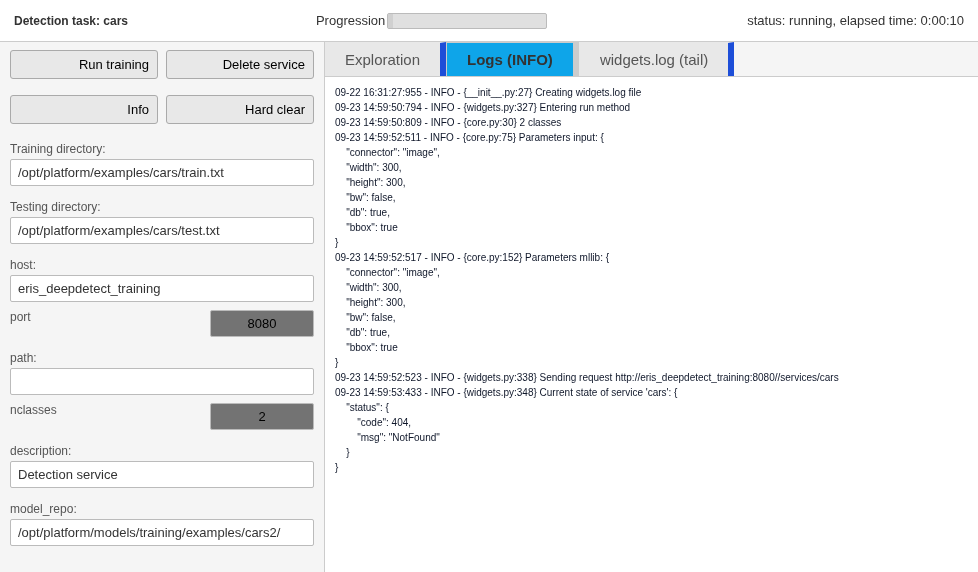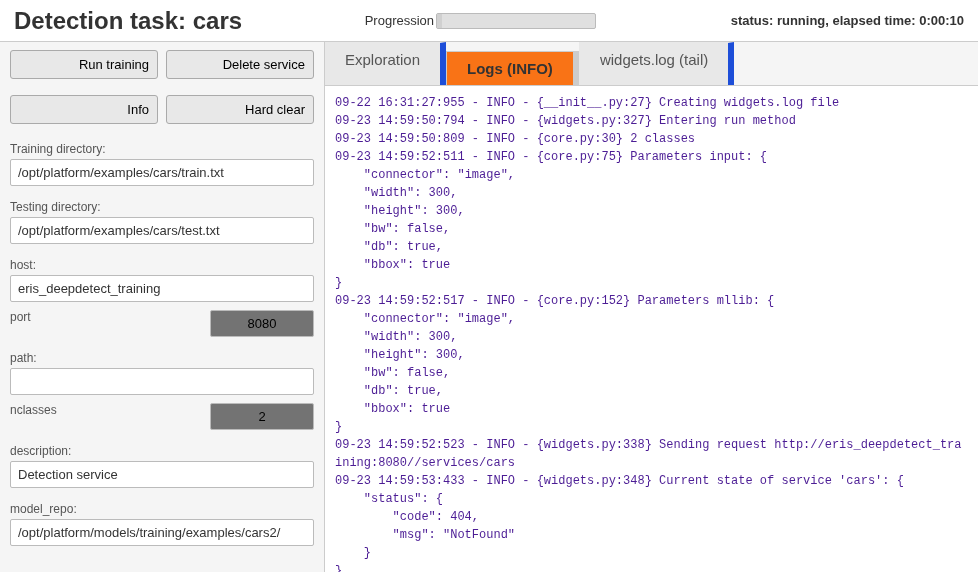--- a/index.html
+++ b/index.html
@@ -8,21 +8,21 @@
     
     .header {
       display: flex;
       align-items: center;
       padding: 8px 14px;
       background: #fff;
       border-bottom: 1px solid #ccc;
       height: 42px;
     }
     .header-title {
-      font-size: 24px;
+      font-size: 12px;
       font-weight: bold;
       flex: 0 0 auto;
     }
     .header-center {
       display: flex;
       align-items: center;
       flex: 1;
       justify-content: center;
       gap: 2px;
     }
@@ -39,21 +39,20 @@
     }
     .progress-bar-inner {
       height: 100%;
       background: #d0d0d0;
       width: 5%;
     }
     .header-status {
       font-size: 13px;
       color: #333;
       margin-left: 12px;
-      font-weight: bold;
     }
 
     
     .main {
       display: flex;
       height: calc(572px - 42px);
     }
 
     
     .left-panel {
@@ -138,38 +137,37 @@
       padding: 8px 20px;
       cursor: pointer;
       border: 1px solid transparent;
       border-bottom: none;
       font-size: 15px;
       color: #555;
       background: #e8e8e8;
       border-right: 6px solid #1d4ed8;
     }
     .tab.active {
-      background: #f97316;
+      background: #0ea5e9;
       border-color: #ccc;
       border-bottom-color: #fff;
       color: #333;
       font-weight: bold;
-      margin-top: 9px;
     }
     .tab:first-child { border-left: none; }
 
     .log-area {
       flex: 1;
       overflow-y: scroll;
       overflow-x: hidden;
       padding: 8px 10px;
-      font-family: Liberation Mono, monospace;
-      font-size: 12px;
+      font-family: Liberation Sans, sans-serif;
+      font-size: 10px;
       line-height: 1.5;
-      color: #4c1d95;
+      color: #0f172a;
       background: #fff;
       white-space: pre-wrap;
       word-break: break-all;
     }
 
     
     .log-area::-webkit-scrollbar { width: 14px; }
     .log-area::-webkit-scrollbar-track { background: #f0f0f0; border-left: 1px solid #ccc; }
     .log-area::-webkit-scrollbar-thumb { background: #bbb; border: 2px solid #f0f0f0; border-radius: 3px; }
   </style>

